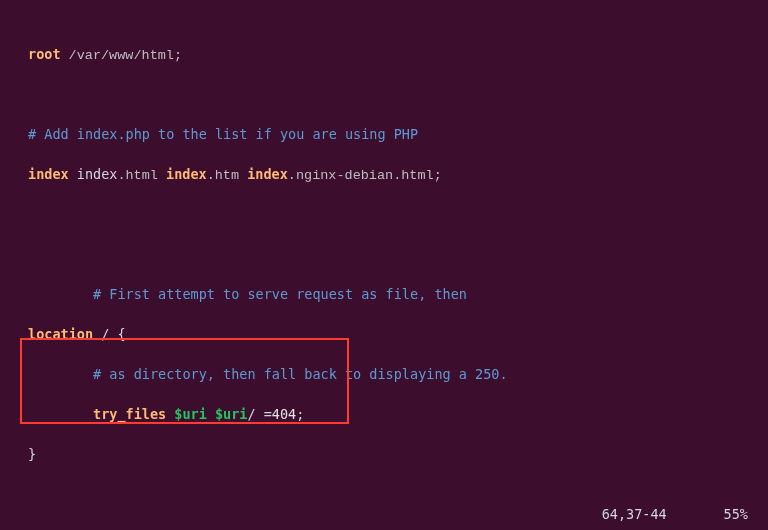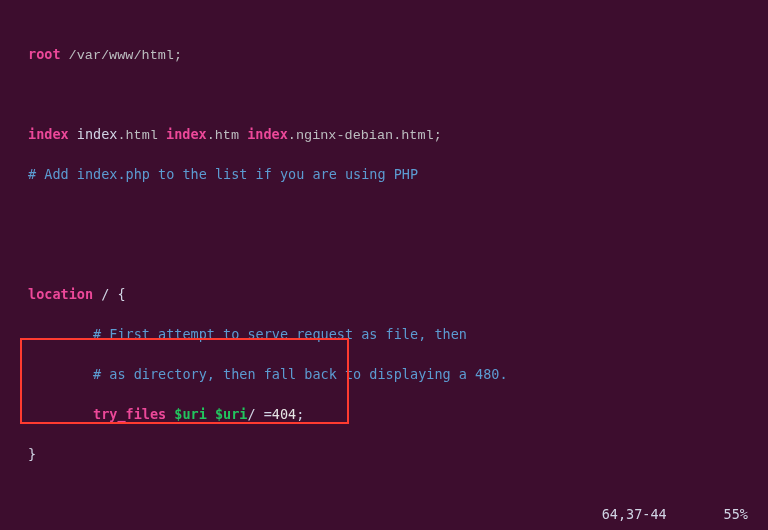--- a/index.html
+++ b/index.html
@@ -12,21 +12,21 @@
     font-size: 13.5px;
     line-height: 20px;
     color: #b8d4e8;
     overflow: hidden;
   }
   .editor {
     padding: 24px 0 0 28px;
     white-space: pre;
   }
   .line { display: block; height: 20px; }
-  .kw { color: #ec4899; font-weight: bold; }
+  .kw { color: #fdba74; font-weight: bold; }
   .path { color: #bcbec0; font-family: Liberation Mono, monospace; }
   .comment { color: #5c9bd1; }
   .var { color: #22c55e; font-weight: bold; }
   .num { color: #e5e5e5; }
   .plain { color: #d0d4e4; }
   .highlight-box {
     position: absolute;
     border: 2px solid #ff3b30;
     left: 20px;
     top: 338px;
@@ -43,27 +43,27 @@
     font-size: 13.5px;
     margin-left: 36px;
   }
 </style>
 </head>
 <body>
 
 <div class="editor">
 <span class="line"><span class="kw">root</span><span class="path"> /var/www/html;</span></span>
 <span class="line"> </span>
+<span class="line"><span class="comment"># Add index.php to the list if you are using PHP</span></span>
 <span class="line"><span class="kw">index</span><span class="plain"> index</span><span class="path">.html </span><span class="kw">index</span><span class="path">.htm </span><span class="kw">index</span><span class="path">.nginx-debian.html;</span></span>
-<span class="line"><span class="comment"># Add index.php to the list if you are using PHP</span></span>
 <span class="line"> </span>
 <span class="line"> </span>
+<span class="line"><span class="comment">        # First attempt to serve request as file, then</span></span>
 <span class="line"><span class="kw">location</span><span class="plain"> / {</span></span>
-<span class="line"><span class="comment">        # First attempt to serve request as file, then</span></span>
-<span class="line"><span class="comment">        # as directory, then fall back to displaying a 480.</span></span>
+<span class="line"><span class="comment">        # as directory, then fall back to displaying a 250.</span></span>
 <span class="line"><span class="kw">        try_files</span><span class="var"> $uri</span><span class="var"> $uri</span><span class="plain">/ =</span><span class="num">404</span><span class="plain">;</span></span>
 <span class="line"><span class="plain">}</span></span>
 <span class="line"> </span>
 
 
 
 
 
 
 

